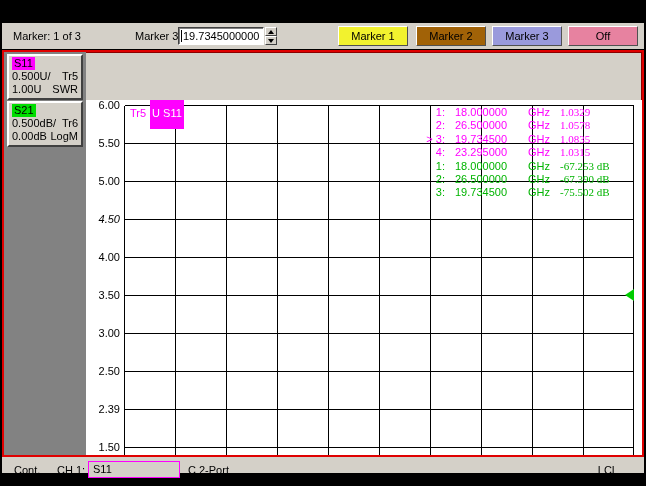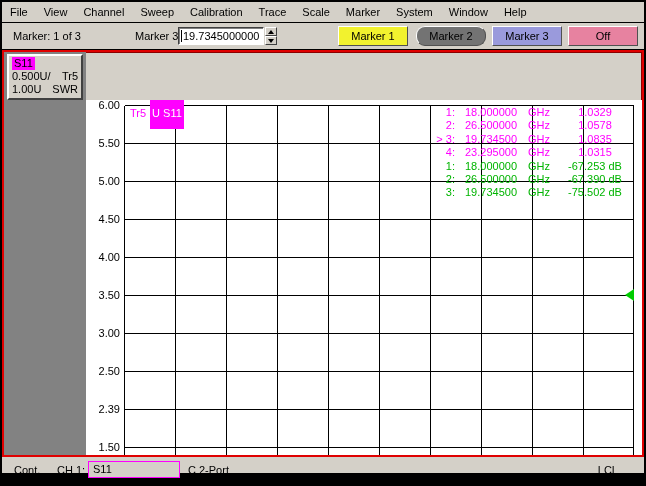--- a/index.html
+++ b/index.html
@@ -37,95 +37,93 @@
   #plot{position:absolute;left:82px;top:0;right:0;bottom:0;background:#fff;overflow:hidden;margin-top:48px;}
   .ylabel{position:absolute;left:2px;width:32px;text-align:right;line-height:12px;}
   #graticule-svg{position:absolute;left:38px;top:5px;}
   #trace-title{position:absolute;left:44px;top:7px;white-space:nowrap;}
   .t5{color:#ff00ff;margin-right:4px;}
   .t5tag{background:#ff00ff;color:#fff;padding:10px 2px;text-align:right;}
   #readout{position:absolute;right:12px;top:6px;}
   .ro-row{display:flex;line-height:13.4px;}
   .ro-num{width:30px;text-align:right;}
   .ro-freq{width:62px;text-align:right;}
-  .ro-unit{width:32px;text-align:left;padding-left:11px;}
-  .ro-val{width:70px;text-align:center;}
+  .ro-unit{width:32px;text-align:left;padding-left:21px;}
+  .ro-val{width:70px;text-align:left;font-family:Liberation Serif, serif;}
   .ro-swr{color:#ff00ff;}
   .ro-logm{color:#00b400;}
   #annotation{position:absolute;left:40px;right:6px;top:386px;height:14px;line-height:13px;white-space:nowrap;}
   .dash{display:inline-block;width:15px;height:2px;vertical-align:3px;margin-left:5px;}
   .dash-magenta{background:#ff00ff;}
   .dash-green{background:#00cc00;vertical-align:1px;}
   #stop-label{position:absolute;right:4px;top:0;}
   
   #statusbar{position:absolute;left:2px;top:457px;right:2px;height:16px;background:#d4d0c8;}
   .sb-item{position:absolute;top:7px;}
   .sb-box{position:absolute;left:86px;top:4px;width:92px;height:17px;border:1px solid #ff00ff;
           box-sizing:border-box;line-height:15px;padding-left:4px;background:#d4d0c8;}
 </style>
 </head>
 <body>
 
 <div class="screen">
 
-  <div id="menubar">
-      <span class="menu-item">File</span>
-      <span class="menu-item">View</span>
-      <span class="menu-item">Channel</span>
-      <span class="menu-item">Sweep</span>
-      <span class="menu-item">Calibration</span>
-      <span class="menu-item">Trace</span>
-      <span class="menu-item">Scale</span>
-      <span class="menu-item">Marker</span>
-      <span class="menu-item">System</span>
-      <span class="menu-item">Window</span>
-      <span class="menu-item">Help</span>
-    </div>
 
   <div id="toolbar">
     <span class="tb-status">Marker: 1 of 3</span>
     <span class="tb-mlabel">Marker 3</span>
     <div class="tb-input"><span class="caret"></span><span>19.7345000000 GHz</span></div>
     <div class="tb-spinner">
       <div class="spin">
           <i class="tri-up"></i>
         </div>
       <div class="spin">
           <i class="tri-down"></i>
         </div>
     </div>
     <div id="tb-buttons">
         <div class="tb-btn" style="left: 336px; background: rgb(242, 242, 46);">Marker 1</div>
-        <div class="tb-btn" style="left: 414px; background: #737373; border-radius: 9px;">Marker 2</div>
+        <div class="tb-btn" style="left: 414px; background: #a16207;">Marker 2</div>
         <div class="tb-btn" style="left: 490px; background: rgb(154, 154, 220);">Marker 3</div>
         <div class="tb-btn" style="left: 566px; background: rgb(231, 130, 160);">Off</div>
       </div>
   </div>
 
   <div id="main">
     <div id="sidebar">
       <div class="trace-panel" style="top:2px;">
         <div><span class="tp-chip" id="chip-s11" style="background: rgb(255, 0, 255);">S11</span></div>
         <div class="tp-line">
             <span>0.500U/</span>
             <span>Tr5</span>
           </div>
         <div class="tp-line">
             <span>1.00U</span>
             <span>SWR</span>
+          </div>
+      </div>
+      <div class="trace-panel" style="top:49px;">
+        <div><span class="tp-chip" id="chip-s21" style="background: rgb(0, 221, 0);">S21</span></div>
+        <div class="tp-line">
+            <span>0.500dB/</span>
+            <span>Tr6</span>
+          </div>
+        <div class="tp-line">
+            <span>0.00dB</span>
+            <span>LogM</span>
           </div>
       </div>
     </div>
 
     <div id="plot">
       <div id="ylabels">
           <div class="ylabel" style="top: -1px;">6.00</div>
           <div class="ylabel" style="top: 37px;">5.50</div>
           <div class="ylabel" style="top: 75px;">5.00</div>
-          <div class="ylabel" style="top: 113px;">4.50</div>
+          <div class="ylabel" style="top: 113px; font-style: italic;">4.50</div>
           <div class="ylabel" style="top: 151px;">4.00</div>
           <div class="ylabel" style="top: 189px;">3.50</div>
           <div class="ylabel" style="top: 227px;">3.00</div>
           <div class="ylabel" style="top: 265px;">2.50</div>
           <div class="ylabel" style="top: 303px;">2.39</div>
           <div class="ylabel" style="top: 341px;">1.50</div>
           <div class="ylabel" style="top: 379px;">1.00</div>
         </div>
       <div id="annotation">
         <span class="dash dash-magenta"></span><span class="dash dash-green"></span>

